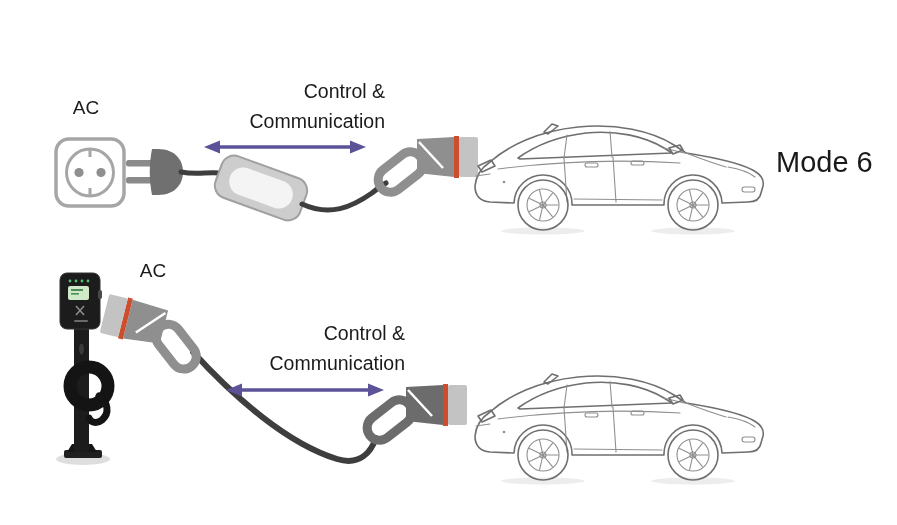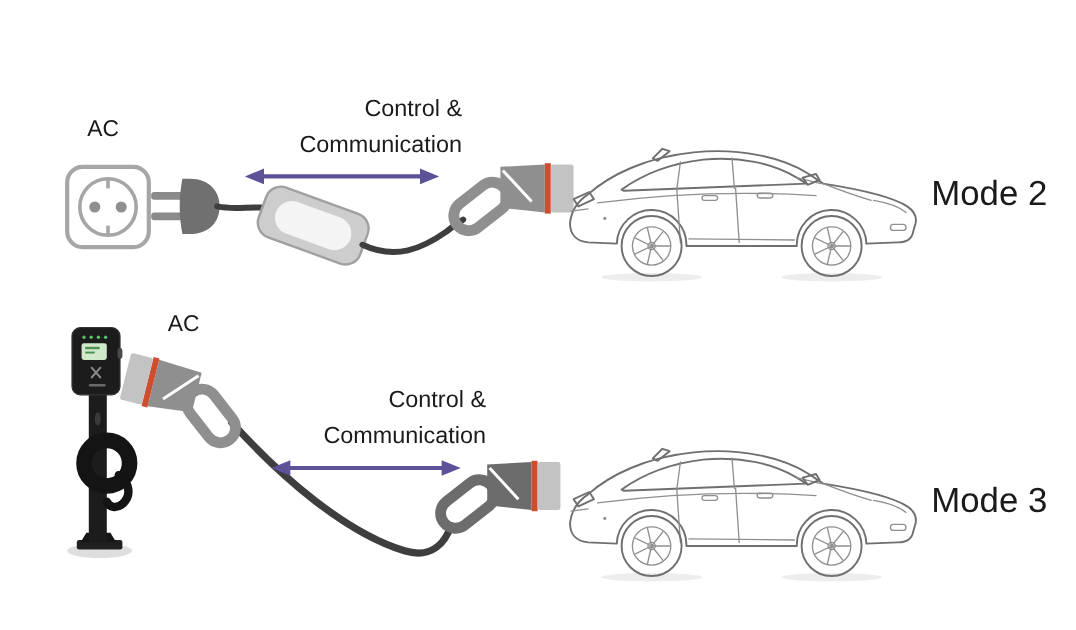--- a/index.html
+++ b/index.html
@@ -150,23 +150,22 @@
   </g>
 </svg>
 
   <div class="label ac-label" style="left:58px; top:97px;">AC</div>
 
   <div class="label cc-label" style="left:185px; top:76px;">
     <div>Control &amp;</div>
     <div>Communication</div>
   </div>
 
-  <div class="label mode-label" style="left:776px; top:146px;">Mode 2</div>
+  <div class="label mode-label" style="left:776px; top:146px;">Mode 6</div>
 
   <div class="label ac-label" style="left:125px; top:260px;">AC</div>
 
   <div class="label cc-label" style="left:205px; top:318px;">
     <div>Control &amp;</div>
     <div>Communication</div>
   </div>
 
-  <div class="label mode-label" style="left:776px; top:402px;">Mode 3</div>
 </div>
 
 </body></html>

